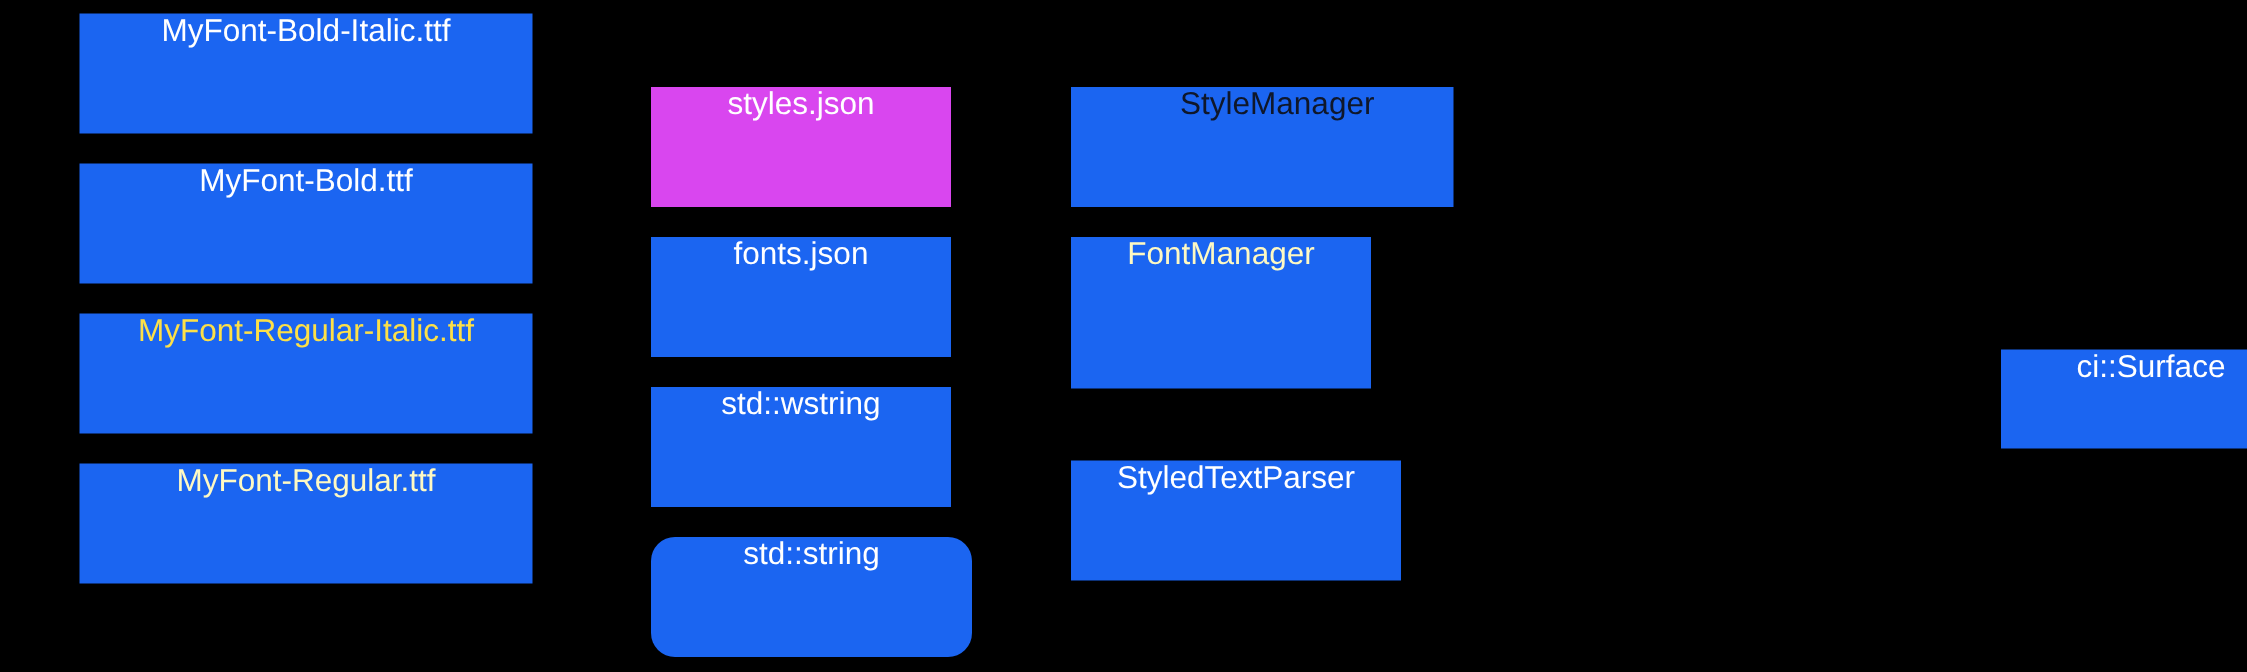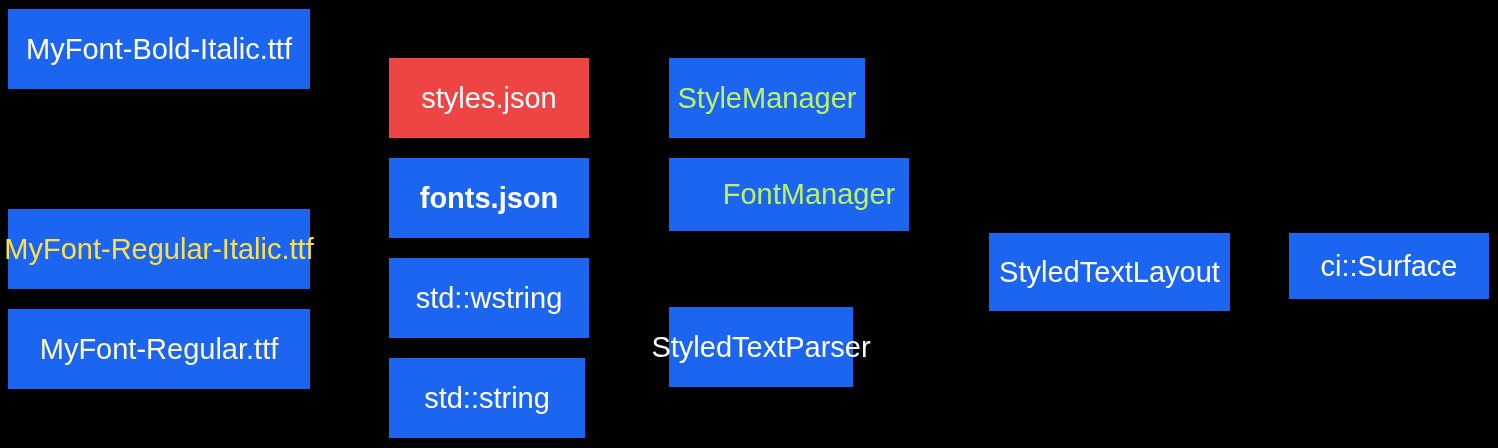--- a/index.html
+++ b/index.html
@@ -14,64 +14,64 @@
     font-family: "Liberation Sans", sans-serif;
   }
   .canvas {
     position: relative;
     width: 1498px;
     height: 448px;
   }
   .node {
     position: absolute;
     display: flex;
-    align-items: center;
     justify-content: center;
-    font-size: 29px;
+    font-size: 21px;
     font-weight: 400;
     white-space: nowrap;
     letter-spacing: 0;
+    margin-left: 45px;
   }
   .node span {
     display: inline-block;
   }
 </style>
 </head>
 <body style="background: rgb(0, 0, 0);">
 
 <div class="canvas">
   <div class="node" style="left: 8px; top: 9px; width: 302px; height: 80px; background: rgb(27, 101, 241); color: rgb(255, 255, 255);">
       <span>MyFont-Bold-Italic.ttf</span>
     </div>
+  <div class="node" style="left: 8px; top: 109px; width: 302px; height: 80px; background: rgb(27, 101, 241); color: rgb(255, 255, 255);">
+      <span>MyFont-Bold.ttf</span>
+    </div>
   <div class="node" style="left: 8px; top: 209px; width: 302px; height: 80px; background: rgb(27, 101, 241); color: #fde047;">
       <span>MyFont-Regular-Italic.ttf</span>
     </div>
   <div class="node" style="left: 8px; top: 309px; width: 302px; height: 80px; background: rgb(27, 101, 241); color: #fef9c3;">
       <span>MyFont-Regular.ttf</span>
     </div>
-  <div class="node" style="left: 389px; top: 58px; width: 200px; height: 80px; background: #ef4444; color: rgb(255, 255, 255);">
+  <div class="node" style="left: 389px; top: 58px; width: 200px; height: 80px; background: #d946ef; color: rgb(255, 255, 255);">
       <span>styles.json</span>
     </div>
-  <div class="node" style="left: 389px; top: 158px; width: 200px; height: 80px; background: rgb(27, 101, 241); color: rgb(255, 255, 255); font-weight: bold;">
+  <div class="node" style="left: 389px; top: 158px; width: 200px; height: 80px; background: rgb(27, 101, 241); color: rgb(255, 255, 255);">
       <span>fonts.json</span>
     </div>
   <div class="node" style="left: 389px; top: 258px; width: 200px; height: 80px; background: rgb(27, 101, 241); color: rgb(255, 255, 255);">
       <span>std::wstring</span>
     </div>
-  <div class="node" style="left: 389px; top: 358px; width: 196px; height: 80px; background: rgb(27, 101, 241); color: rgb(255, 255, 255);">
+  <div class="node" style="left: 389px; top: 358px; width: 214px; height: 80px; background: rgb(27, 101, 241); color: rgb(255, 255, 255); border-radius: 16px;">
       <span>std::string</span>
     </div>
-  <div class="node" style="left: 669px; top: 58px; width: 196px; height: 80px; background: rgb(27, 101, 241); color: #bef264;">
+  <div class="node" style="left: 669px; top: 58px; width: 235px; height: 80px; background: rgb(27, 101, 241); color: #0f172a; padding-left: 20px;">
       <span>StyleManager</span>
     </div>
-  <div class="node" style="left: 669px; top: 158px; width: 200px; height: 73px; background: rgb(27, 101, 241); color: #bef264; padding-left: 40px;">
+  <div class="node" style="left: 669px; top: 158px; width: 200px; height: 101px; background: rgb(27, 101, 241); color: #fef9c3;">
       <span>FontManager</span>
     </div>
-  <div class="node" style="left: 669px; top: 307px; width: 184px; height: 80px; background: rgb(27, 101, 241); color: rgb(255, 255, 255);">
+  <div class="node" style="left: 669px; top: 307px; width: 220px; height: 80px; background: rgb(27, 101, 241); color: rgb(255, 255, 255);">
       <span>StyledTextParser</span>
-    </div>
-  <div class="node" style="left: 989px; top: 233px; width: 241px; height: 78px; background: rgb(27, 101, 241); color: rgb(255, 255, 255);">
-      <span>StyledTextLayout</span>
     </div>
   <div class="node" style="left: 1289px; top: 233px; width: 200px; height: 66px; background: rgb(27, 101, 241); color: rgb(255, 255, 255);">
       <span>ci::Surface</span>
     </div>
 </div>
 
 </body></html>

